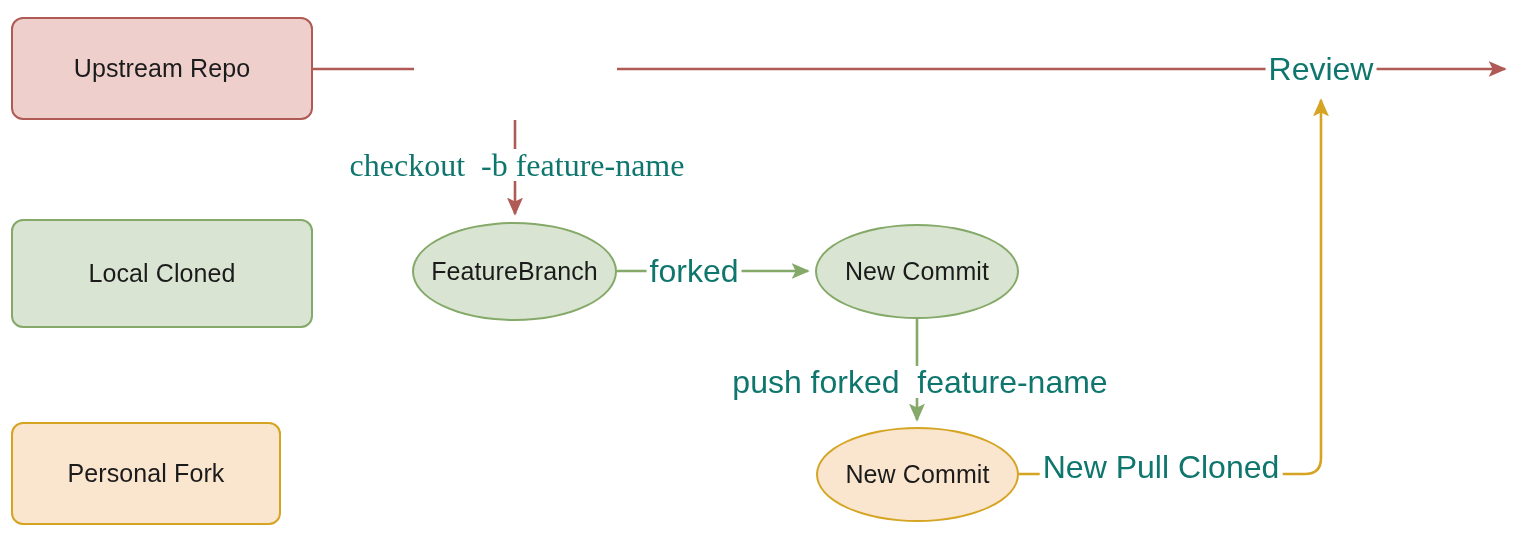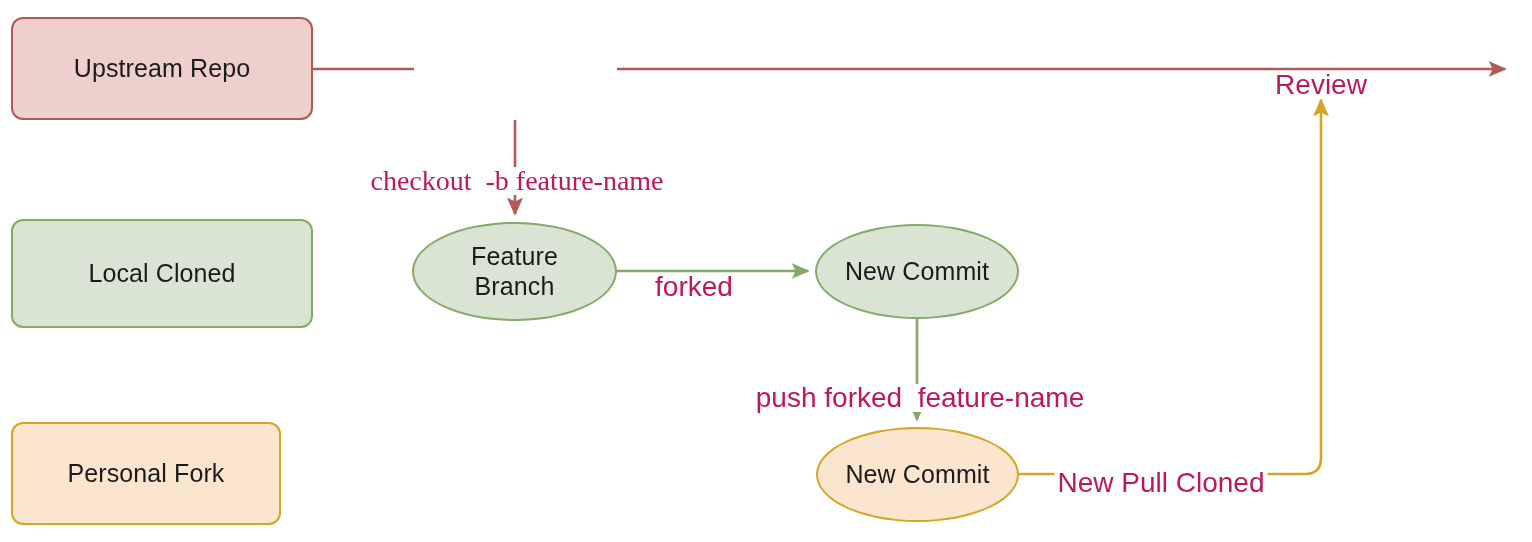--- a/index.html
+++ b/index.html
@@ -55,28 +55,27 @@
   .lane-local {
     background: #D9E5D2;
     border-color: #84A968;
   }
   .lane-fork {
     background: #FAE5CE;
     border-color: #D5A422;
   }
   .edge-label {
     position: absolute;
-    font-size: 28px;
-    color: #be185d;
+    font-size: 32px;
+    color: #0f766e;
     white-space: pre;
     background: #ffffff;
     padding: 0 3px;
     line-height: 1;
     z-index: 3;
-    margin-top: 16px;
   }
   .edge-label.centered {
     transform: translate(-50%, -50%);
   }
 </style>
 </head>
 <body>
 
 <div id="diagram-root">
 
@@ -108,21 +107,21 @@
 
   <div class="node node-rect lane-upstream" style="left:11px; top:17px; width:302px; height:103px;">
     <span>Upstream Repo</span>
   </div>
 
 
   <div class="node node-rect lane-local" style="left:11px; top:219px; width:302px; height:109px;">
     <span>Local Cloned</span>
   </div>
 
-  <div class="node node-ellipse lane-local" style="left:412px; top:222px; width:205px; height:99px; flex-direction:column;">
+  <div class="node node-ellipse lane-local" style="left:412px; top:222px; width:205px; height:99px; flex-direction:row;">
     <span>Feature</span>
     <span>Branch</span>
   </div>
 
   <div class="node node-ellipse lane-local" style="left:815px; top:224px; width:204px; height:95px;">
     <span>New Commit</span>
   </div>
 
   <div class="node node-rect lane-fork" style="left:11px; top:422px; width:270px; height:103px;">
     <span>Personal Fork</span>

